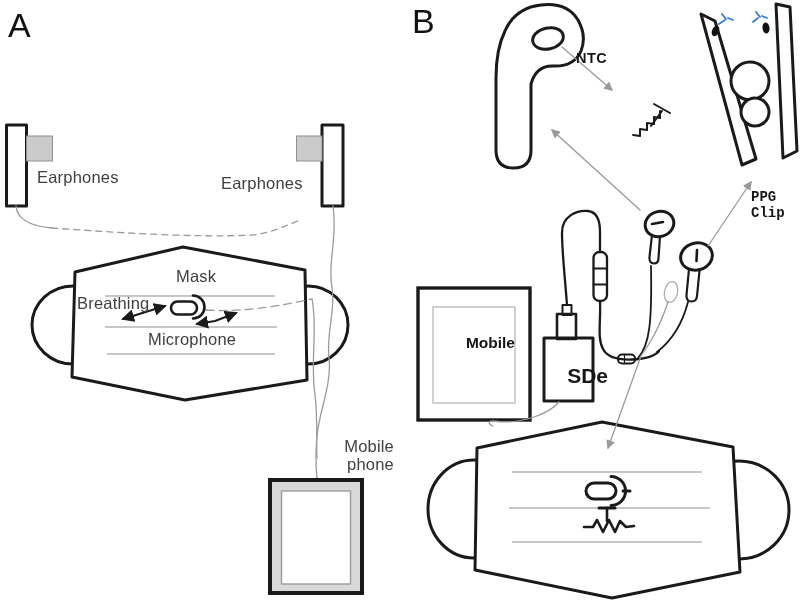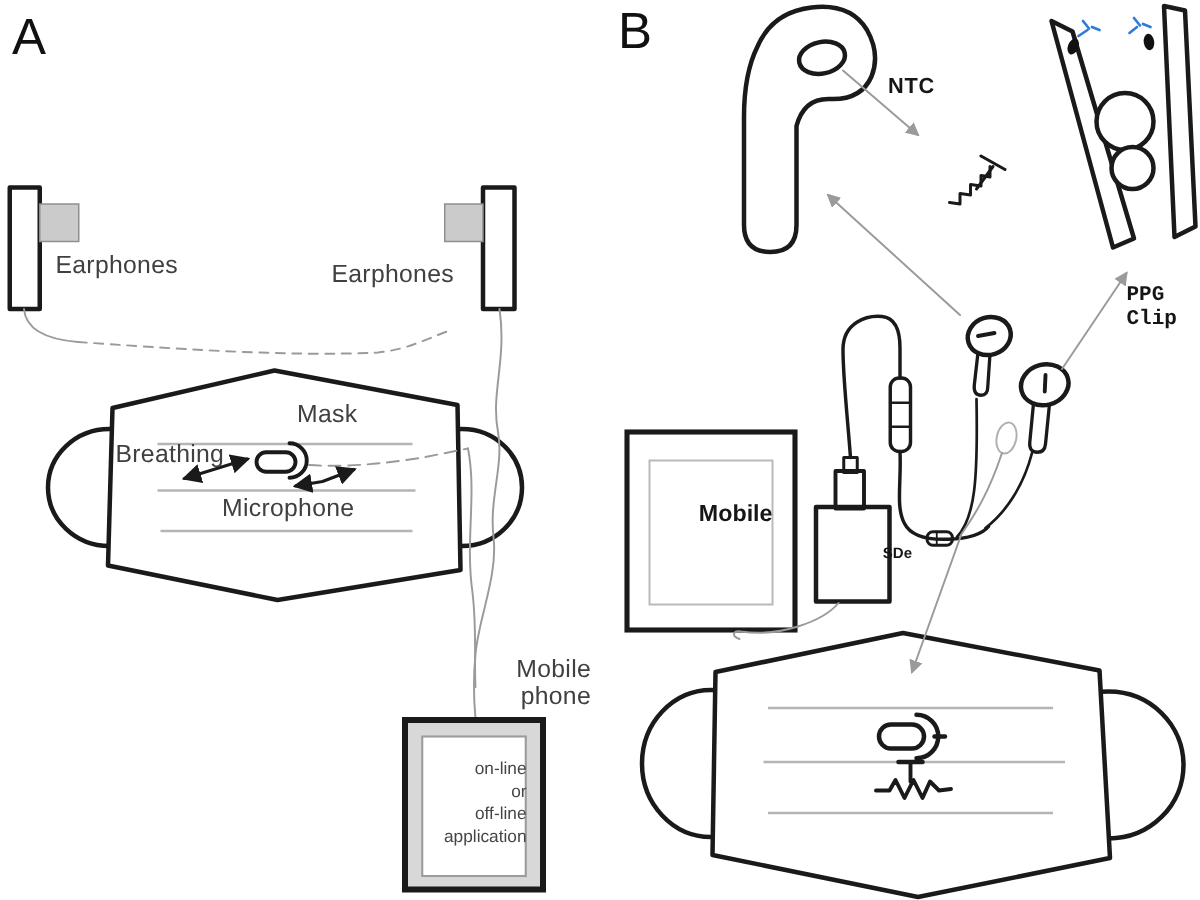--- a/index.html
+++ b/index.html
@@ -158,39 +158,33 @@
       <path d="M668,302 C659,329 650,343 641,356 L608,448" class="thin" marker-end="url(#mG)"></path>
     </g>
   </svg>
 
   <div class="label panel-letter" style="left:8px;top:6px;">A</div>
   <div class="label panel-letter" style="left:412px;top:2px;">B</div>
 
   <div class="label lab" style="left:37px;top:168px;">Earphones</div>
   <div class="label lab" style="left:221px;top:174px;">Earphones</div>
 
-  <div class="label lab" style="left:176px;top:267px;margin-left:22px;">Mask</div>
+  <div class="label lab" style="left:176px;top:267px;">Mask</div>
   <div class="label lab" style="left:77px;top:294px;">Breathing</div>
   <div class="label lab" style="left:148px;top:330px;">Microphone</div>
 
   <div class="label lab center" style="left:324px;top:437px;width:70px;line-height:18px;">
     <div>Mobile</div>
     <div>phone</div>
   </div>
 
-  <div class="label center" style="left:281px;top:506px;width:70px;font-size:11.5px;line-height:15px;color:#454545;">
-    <div>on-line</div>
-    <div>or</div>
-    <div>off-line</div>
-    <div>application</div>
-  </div>
 
-  <div class="label boldlab" style="left:592px;top:50px;font-size:14.5px;letter-spacing:.5px;text-align:right;">NTC</div>
+  <div class="label boldlab" style="left:576px;top:50px;font-size:14.5px;letter-spacing:.5px;text-align:right;">NTC</div>
 
   <div class="label boldlab" style="left:751px;top:189px;font-size:14px;line-height:16px;font-family:Liberation Mono, monospace;">
     <div>PPG</div>
     <div>Clip</div>
   </div>
 
   <div class="label boldlab center" style="left:433px;top:334px;width:82px;font-size:15.5px;">Mobile</div>
-  <div class="label boldlab center" style="left:544px;top:364px;width:64px;font-size:10px;">SDe</div>
+  <div class="label boldlab center" style="left:544px;top:364px;width:64px;font-size:21px;">SDe</div>
 
 </div>
 
 </body></html>

